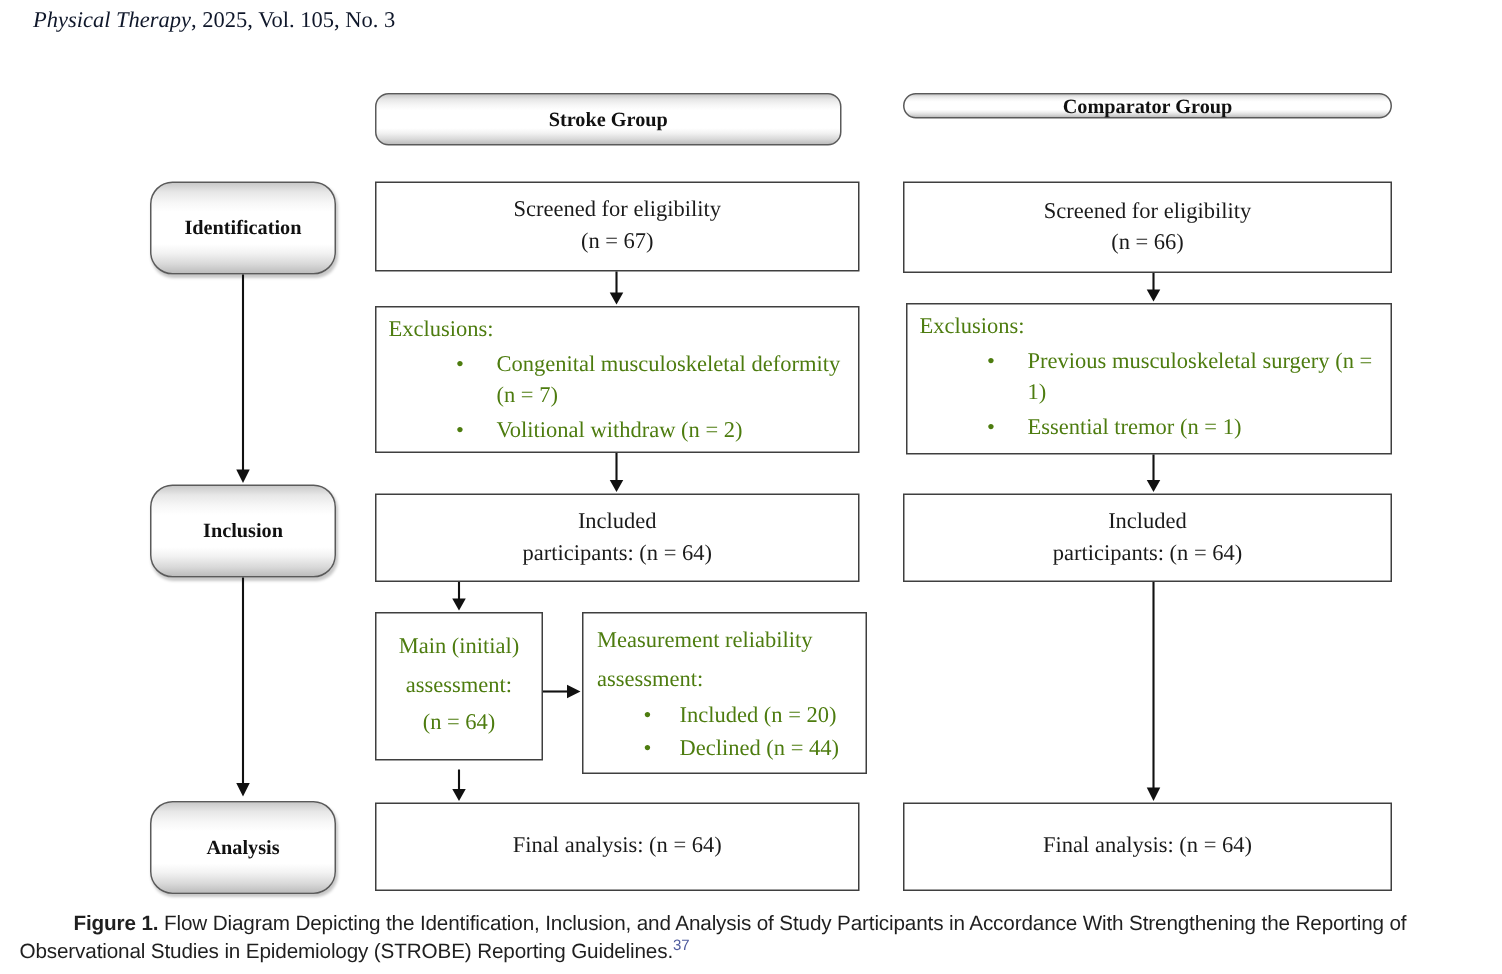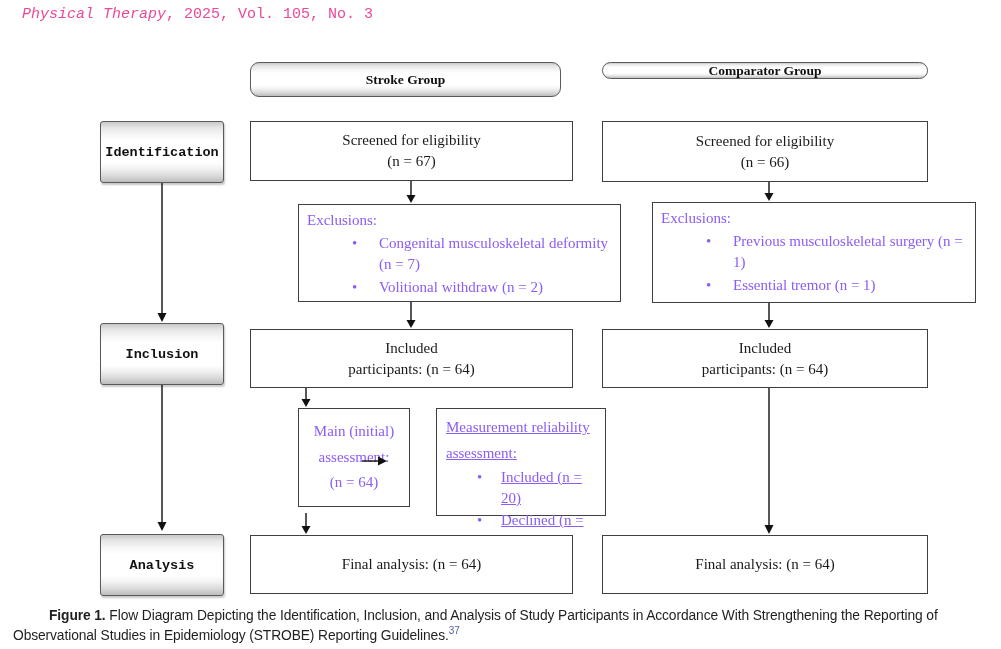--- a/index.html
+++ b/index.html
@@ -1,30 +1,30 @@
 <!DOCTYPE html>
 <html><head>
 <meta charset="utf-8">
 <style>
   html,body{margin:0;padding:0;background:#ffffff;}
   .page{position:relative;width:1001px;height:649px;background:#ffffff;overflow:hidden;
         font-family:"Liberation Serif",serif;}
-  .journal-line{position:absolute;left:22px;top:6px;font-family:Liberation Mono, monospace;
-        font-size:15px;color:#ec4899;}
+  .journal-line{position:absolute;left:22px;top:6px;font-family:Liberation Serif, serif;
+        font-size:15px;color:#0f172a;}
   .journal-line .it{font-style:italic;}
   .box{position:absolute;box-sizing:border-box;border:1px solid #3f3f3f;background:#fff;
         font-size:15px;color:#1a1a1a;line-height:1.4;}
   .center{display:flex;flex-direction:column;align-items:center;justify-content:center;text-align:center;}
   .pill{position:absolute;box-sizing:border-box;border:1.4px solid #5a5a5a;border-radius:9px;
         display:flex;align-items:center;justify-content:center;text-align:center;
         font-weight:bold;font-size:13.5px;color:#111;
         background:linear-gradient(to bottom,#c9c9c9 0,#e7e7e7 10%,#f7f7f7 22%,#ffffff 32%,
                    #ffffff 68%,#f2f2f2 78%,#d9d9d9 90%,#bdbdbd 100%);}
-  .stage{border-radius:3px;box-shadow:1px 2px 2px rgba(0,0,0,0.22);font-family:Liberation Mono, monospace;}
-  .graytxt{color:#8b5cf6;margin-left:48px;}
+  .stage{border-radius:15px;box-shadow:1px 2px 2px rgba(0,0,0,0.22);}
+  .graytxt{color:#4d7c0f;}
   .excl-title{margin:5px 0 0 8px;}
   ul.bullets{margin:2px 0 0;padding:0 0 0 53px;list-style:none;}
   ul.bullets li{position:relative;padding-left:27px;margin-top:2px;}
   ul.bullets li::before{content:"\2022";position:absolute;left:0;top:0;}
   ul.bullets-sm{margin:1px 0 0;padding:0 0 0 40px;list-style:none;}
   ul.bullets-sm li{position:relative;padding-left:24px;margin-top:1px;}
   ul.bullets-sm li::before{content:"\2022";position:absolute;left:0;top:0;}
   .tall-lines{line-height:1.72;}
   .meas-title{margin:6px 0 0 9px;line-height:1.7;}
   .arrows{position:absolute;left:0;top:0;width:1001px;height:649px;pointer-events:none;}
@@ -66,21 +66,21 @@
     <div>Included</div>
     <div>participants: (n = 64)</div>
   </div>
 
   <div class="box center graytxt tall-lines" style="left:250px;top:408px;width:112px;height:99px;">
     <div>Main (initial)</div>
     <div>assessment:</div>
     <div>(n = 64)</div>
   </div>
 
-  <div class="box graytxt" style="left:388px;top:408px;width:170px;height:108px;text-decoration:underline;">
+  <div class="box graytxt" style="left:388px;top:408px;width:190px;height:108px;">
     <div class="meas-title">Measurement reliability</div>
     <div class="meas-title" style="margin-top:0;">assessment:</div>
     <ul class="bullets-sm">
       <li>Included (n = 20)</li>
       <li>Declined (n = 44)</li>
     </ul>
   </div>
 
   <div class="box center" style="left:250px;top:535px;width:323px;height:59px;">Final analysis: (n = 64)</div>
 

